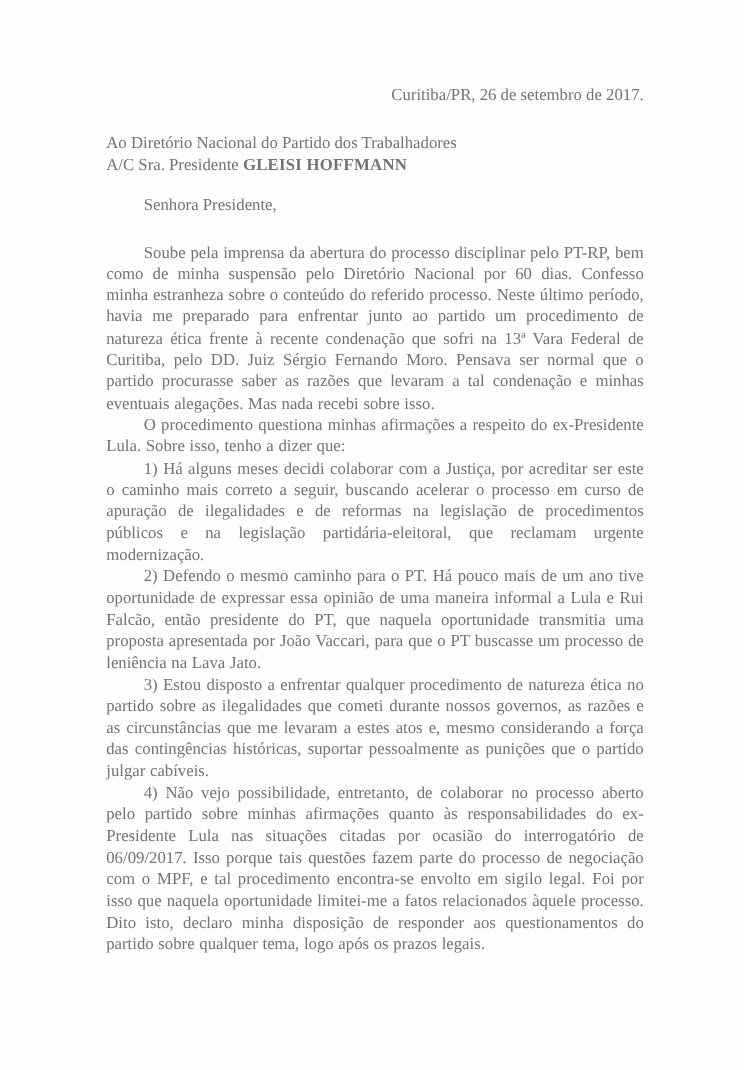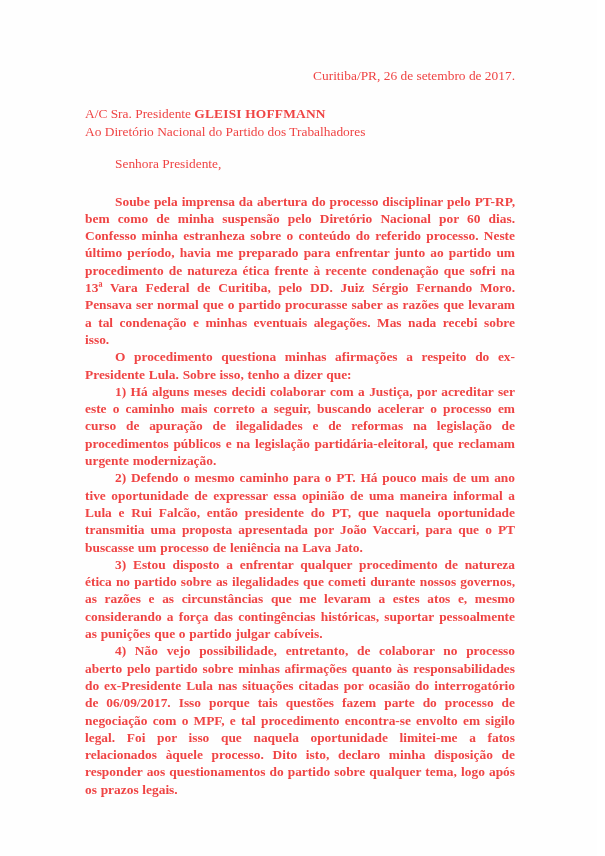--- a/index.html
+++ b/index.html
@@ -6,21 +6,21 @@
     margin: 0;
     padding: 0;
     background: #ffffff;
   }
   .page {
     position: relative;
     width: 597px;
     height: 856px;
     margin: 0;
     background: #fefefe;
-    color: #ef4444;
+    color: #737373;
     font-family: "Liberation Serif", "DejaVu Serif", serif;
     font-size: 13.4px;
     line-height: 17.3px;
     box-sizing: border-box;
     padding: 67px 82px 0 85px;
     overflow: hidden;
   }
   .dateline {
     text-align: right;
     margin: 0 0 21px 0;
@@ -37,33 +37,32 @@
   .salutation {
     margin: 0 0 20px 0;
     text-indent: 30px;
   }
   .body-text p {
     margin: 0;
     text-indent: 30px;
     text-align: justify;
     hyphens: none;
     word-spacing: 0.4px;
-    font-weight: bold;
   }
 </style>
 </head>
 <body>
 
 <div class="page">
 
   <p class="dateline">Curitiba/PR, 26 de setembro de 2017.</p>
 
   <div class="address">
+    <div>Ao Diretório Nacional do Partido dos Trabalhadores</div>
     <div><span>A/C Sra. Presidente </span><span class="attention-name">GLEISI HOFFMANN</span></div>
-    <div>Ao Diretório Nacional do Partido dos Trabalhadores</div>
   </div>
 
   <p class="salutation">Senhora Presidente,</p>
 
   <div class="body-text">
     <p>Soube pela imprensa da abertura do processo disciplinar pelo PT-RP, bem como de minha suspensão pelo Diretório Nacional por 60 dias. Confesso minha estranheza sobre o conteúdo do referido processo. Neste último período, havia me preparado para enfrentar junto ao partido um procedimento de natureza ética frente à recente condenação que sofri na 13ª Vara Federal de Curitiba, pelo DD. Juiz Sérgio Fernando Moro. Pensava ser normal que o partido procurasse saber as razões que levaram a tal condenação e minhas eventuais alegações. Mas nada recebi sobre isso.</p>
     <p>O procedimento questiona minhas afirmações a respeito do ex-Presidente Lula. Sobre isso, tenho a dizer que:</p>
     <p>1)  Há alguns meses decidi colaborar com a Justiça, por acreditar ser este o caminho mais correto a seguir, buscando acelerar o processo em curso de apuração de ilegalidades e de reformas na legislação de procedimentos públicos e na legislação partidária-eleitoral, que reclamam urgente modernização.</p>
     <p>2) Defendo o mesmo caminho para o PT. Há pouco mais de um ano tive oportunidade de expressar essa opinião de uma maneira informal a Lula e Rui Falcão, então presidente do PT, que naquela oportunidade transmitia uma proposta apresentada por João Vaccari, para que o PT buscasse um processo de leniência na Lava Jato.</p>
     <p>3) Estou disposto a enfrentar qualquer procedimento de natureza ética no partido sobre as ilegalidades que cometi durante nossos governos, as razões e as circunstâncias que me levaram a estes atos e, mesmo considerando a força das contingências históricas, suportar pessoalmente as punições que o partido julgar cabíveis.</p>

